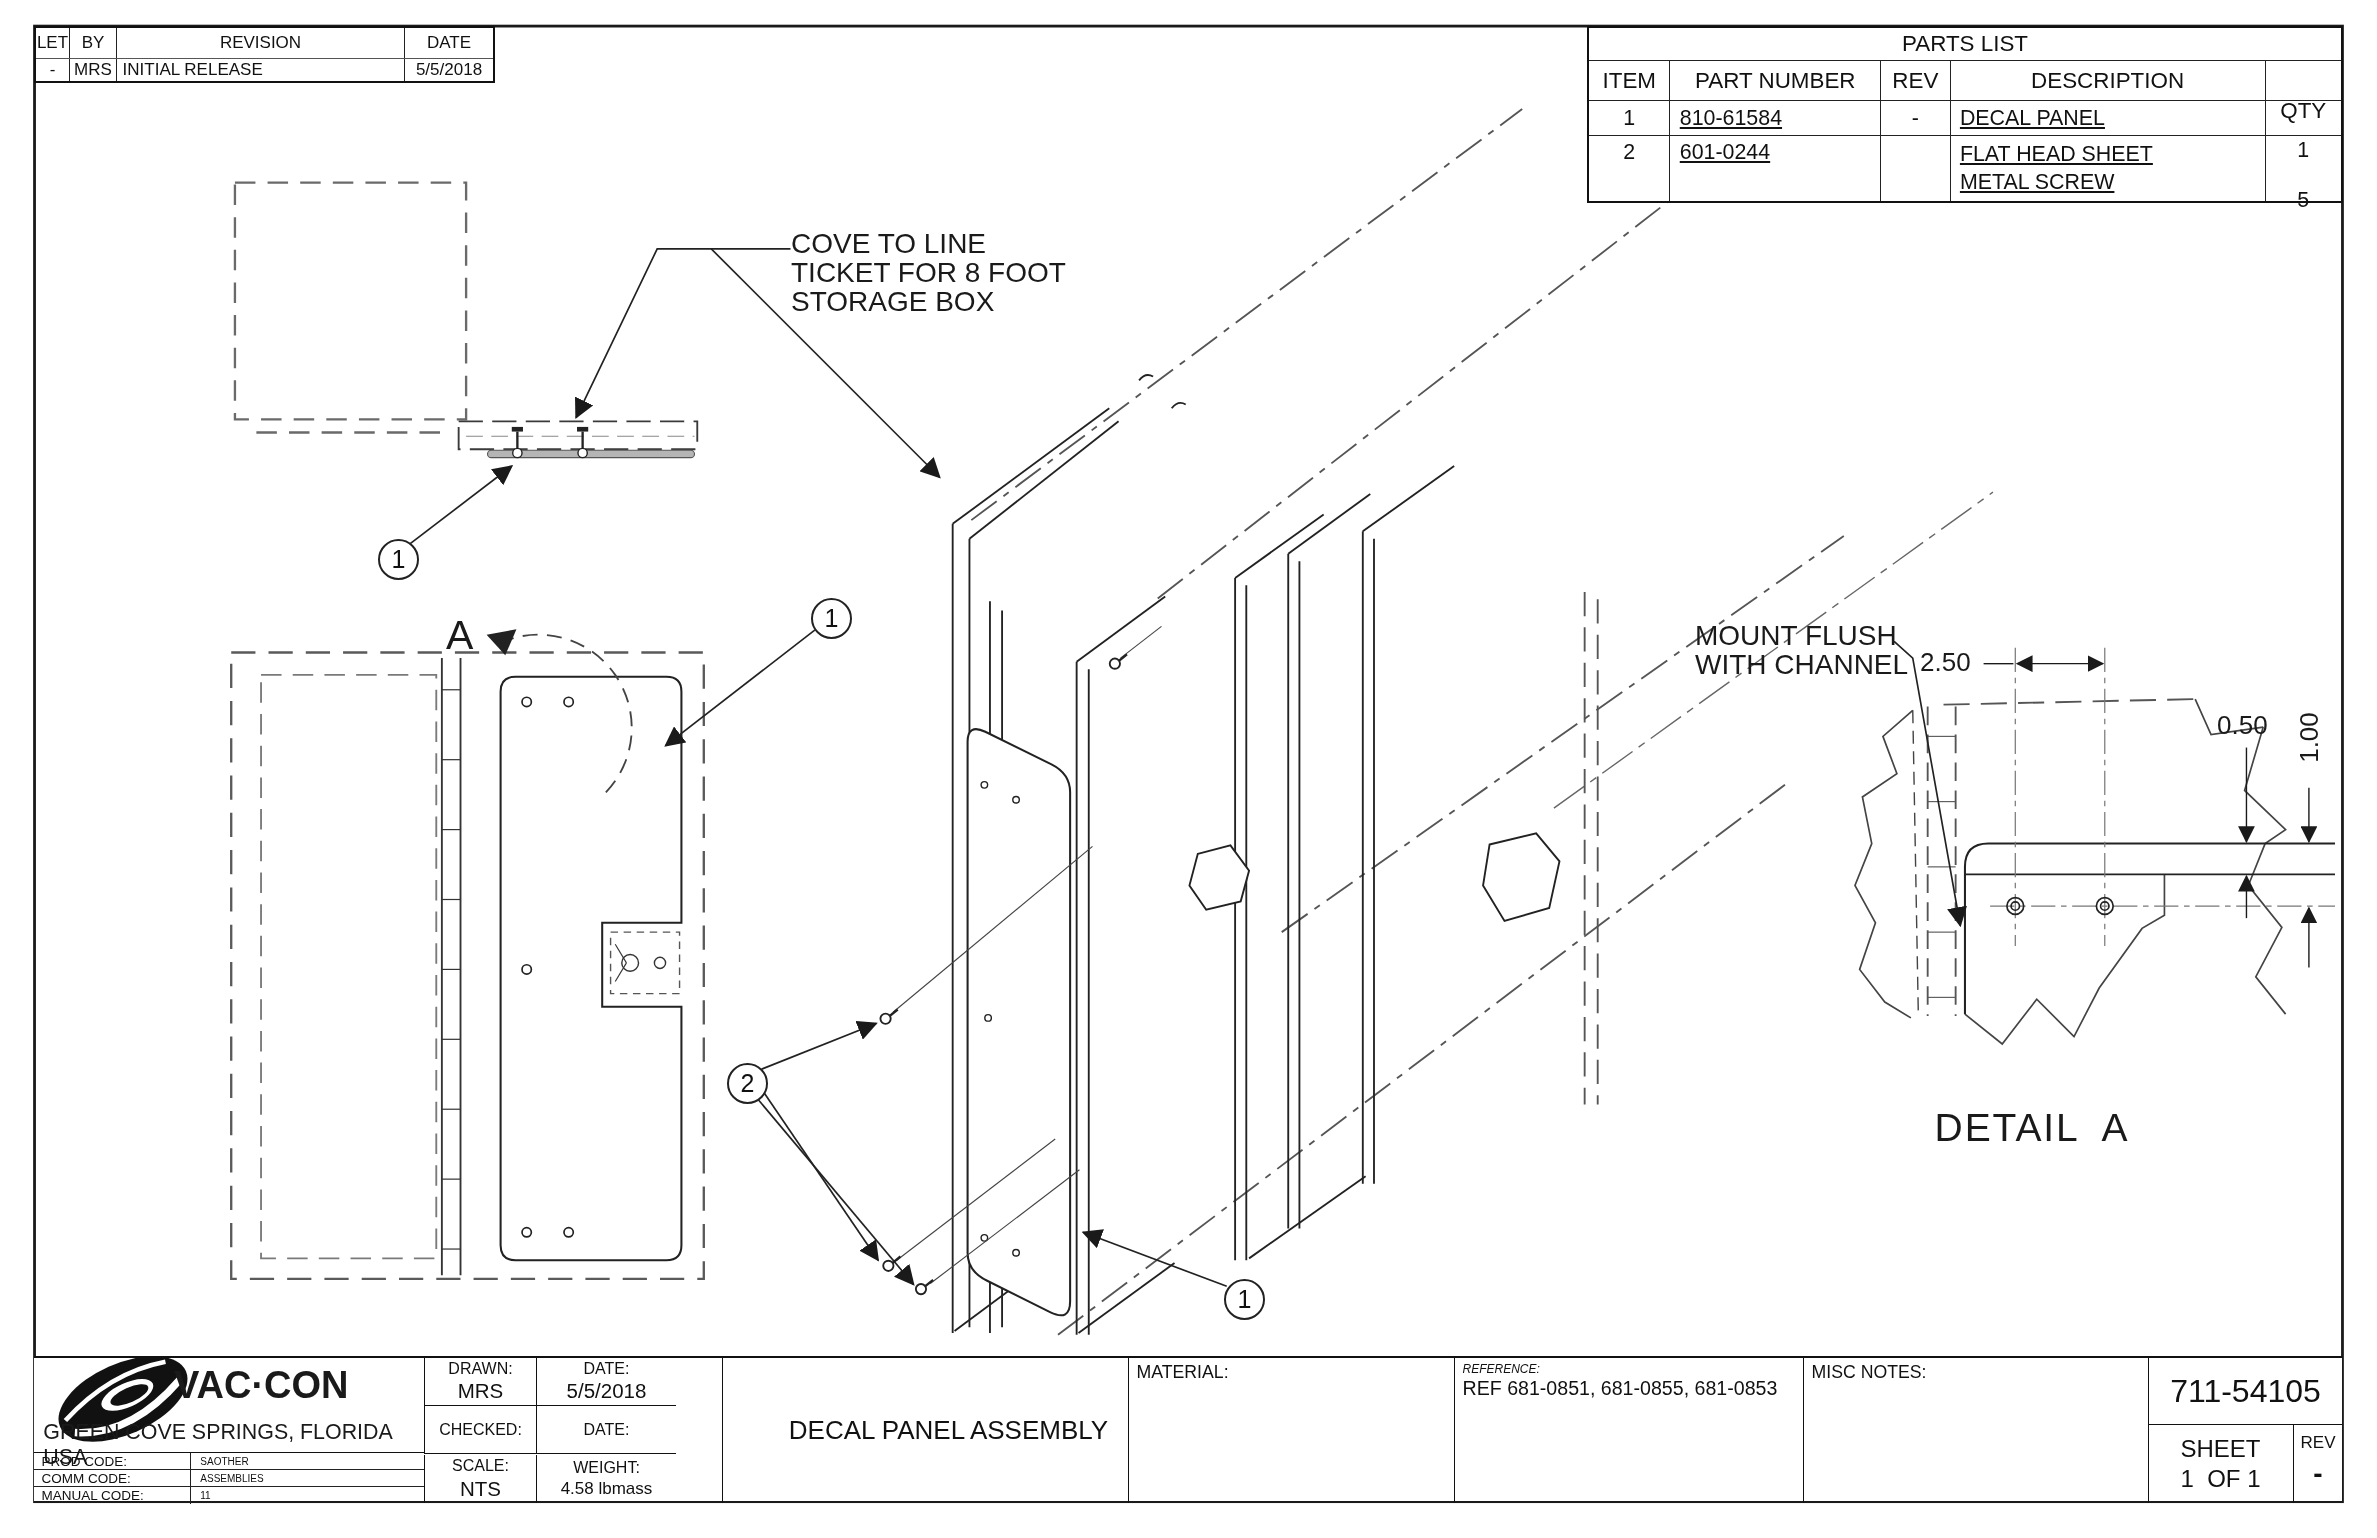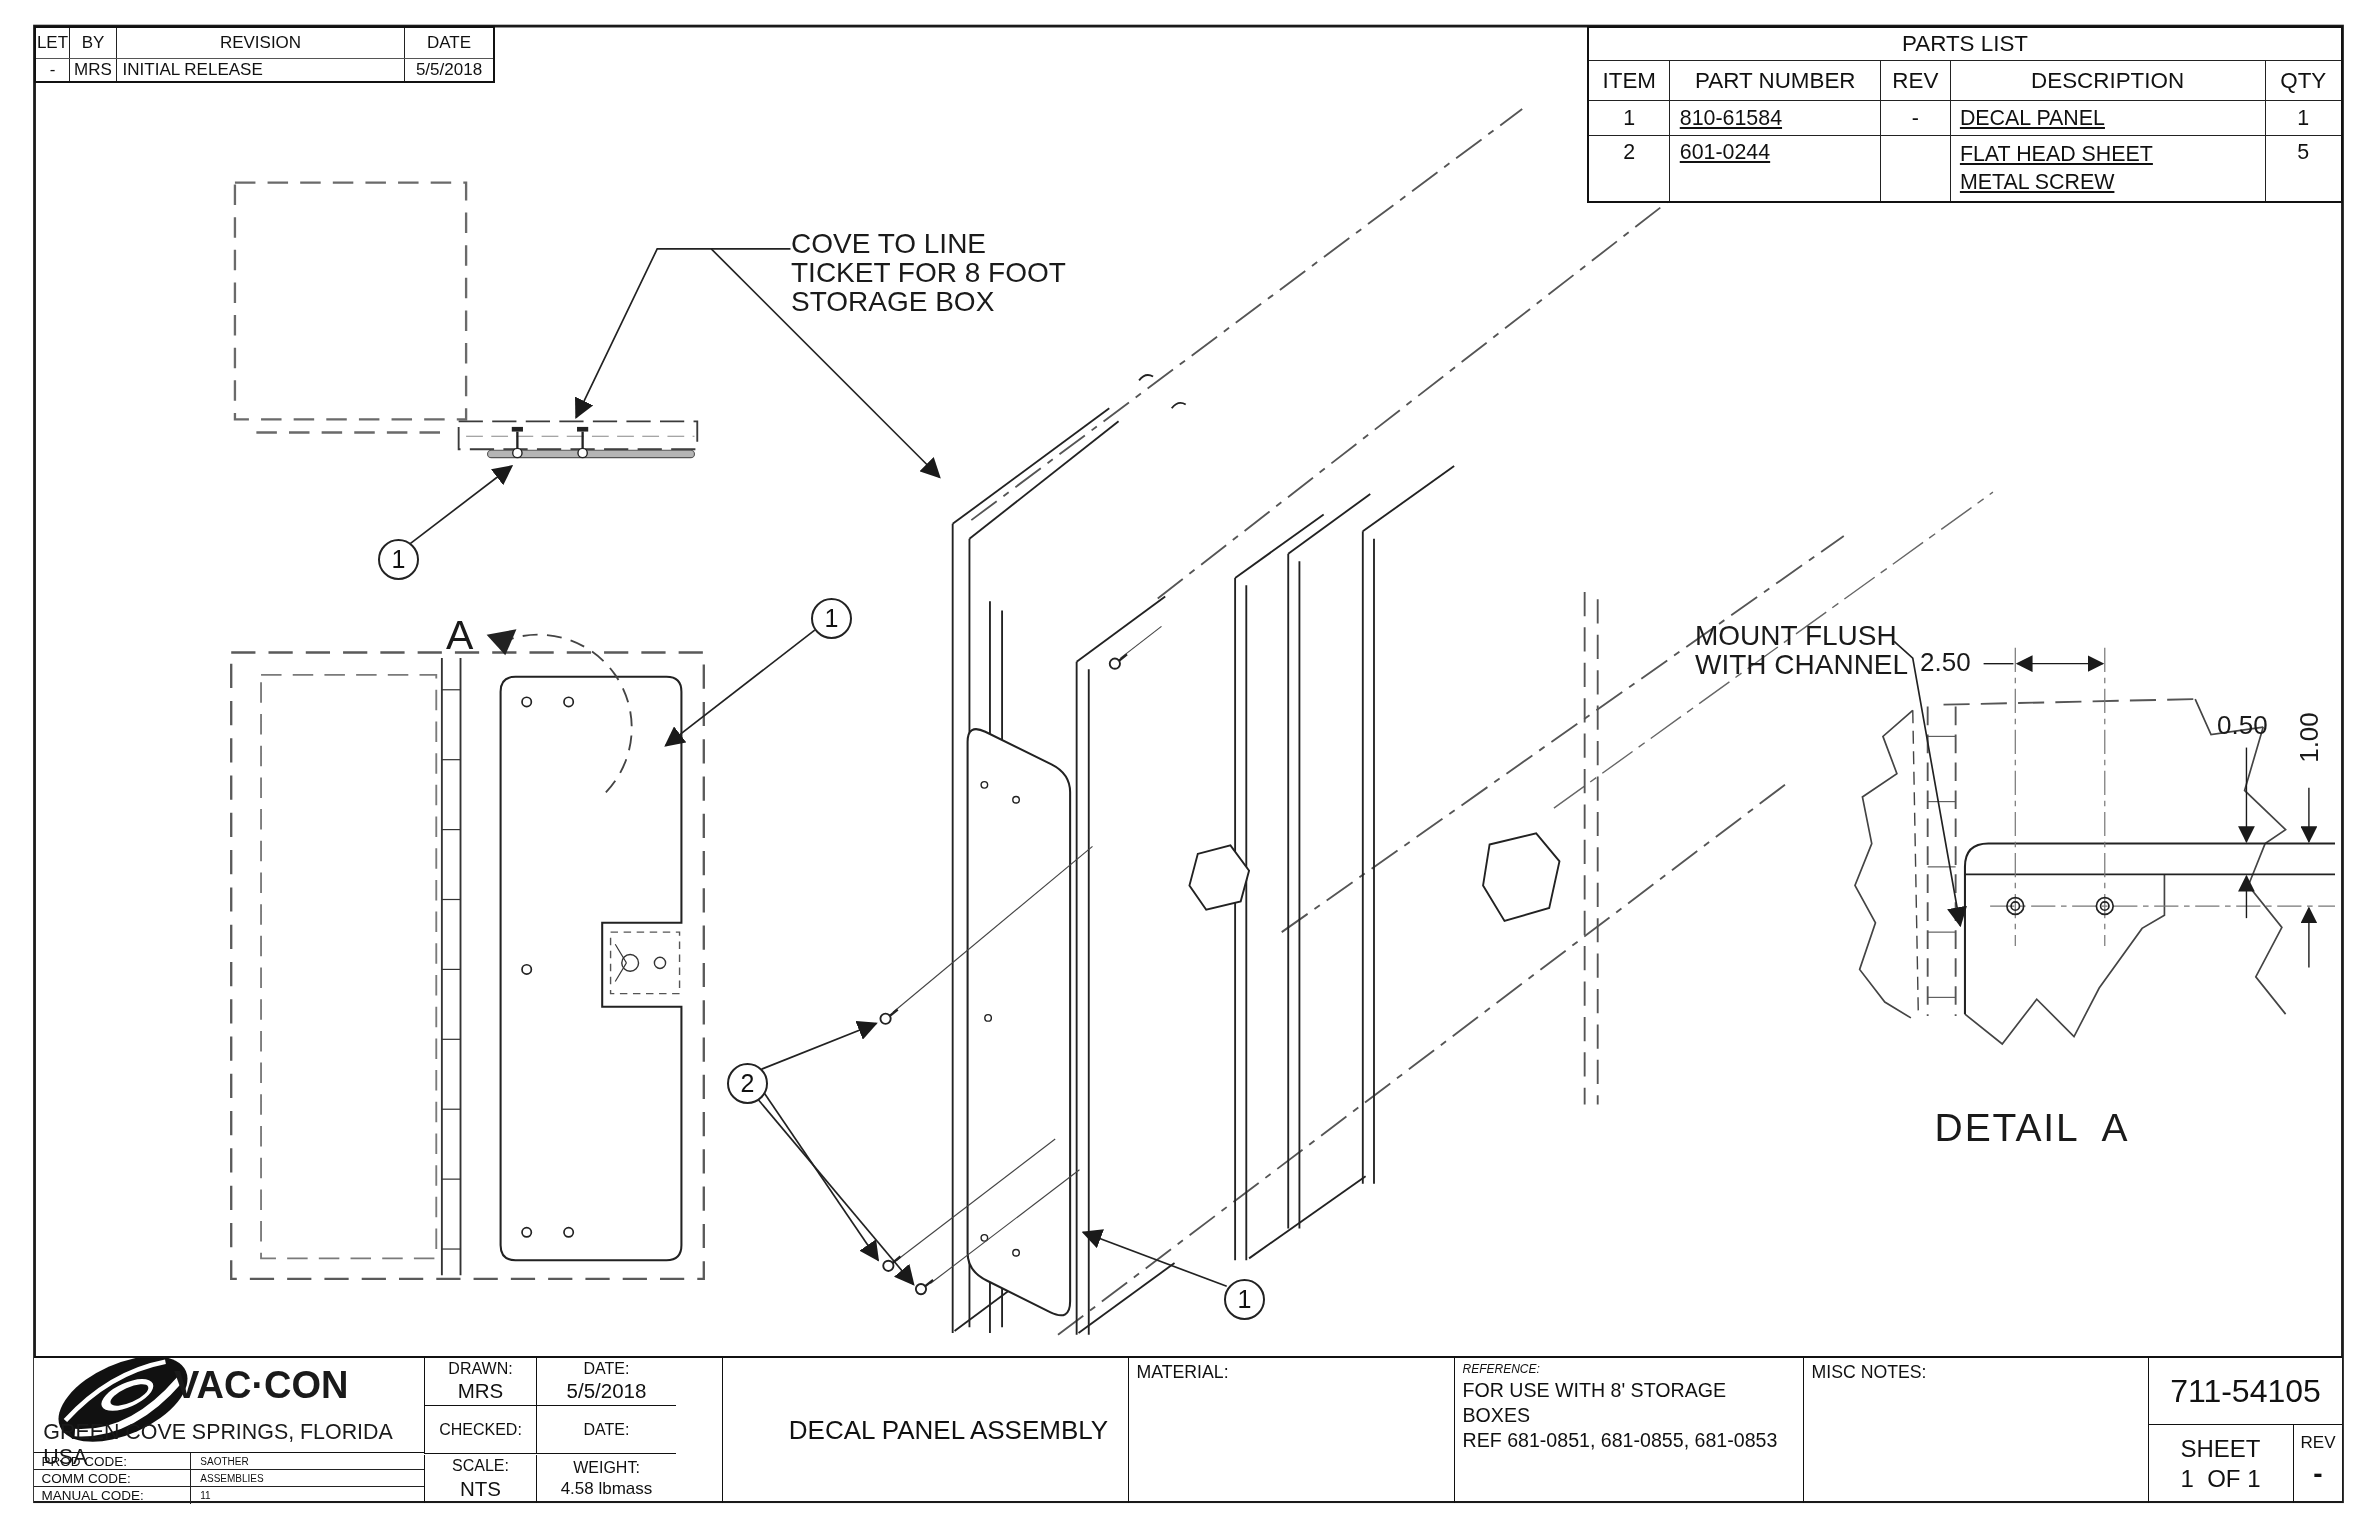--- a/index.html
+++ b/index.html
@@ -18,21 +18,21 @@
   .rtable .hdr{border-bottom:1.9px solid #555;}
   .rtable .h{height:30px;} .rtable .d{height:22.4px;}
   .w-let{width:34px}.w-by{width:47px}.w-rev{width:288px}.w-date{width:88px}
   .rtable .left{justify-content:flex-start;padding-left:5.6px;}
   
   .ptable{position:absolute;left:1587px;top:26px;width:756px;border:2.2px solid #111;box-sizing:border-box;background:#fff;font-size:21.4px;}
   .ptitle{height:32px;border-bottom:1.9px solid #222;display:flex;align-items:center;justify-content:center;font-size:22.4px;}
   .prow{display:flex;border-bottom:1.9px solid #222;}
   .prow:last-child{border-bottom:none;}
   .pc{border-right:1.9px solid #222;box-sizing:border-box;display:flex;align-items:center;justify-content:center;padding:1.9px 0;}
-  .pc:last-child{border-right:none;}
+  .pc:last-child{border-right:none;margin-top:48px;}
   .pc.left{justify-content:flex-start;padding-left:9.3px;align-items:flex-start;flex-direction:column;text-decoration:underline;}
   .pw-item{width:82px}.pw-part{width:212px}.pw-rev{width:70px}.pw-desc{width:317px}.pw-qty{width:76px}
   .phead{height:39px;font-size:22.4px;}
   .pr1{height:34px;} .pr2{height:65px;}
   
   .tblock{position:absolute;left:34px;top:1356px;width:2308px;height:145px;border-top:2.2px solid #111;box-sizing:border-box;background:#fff;}
   .tb{position:absolute;box-sizing:border-box;border-left:1.9px solid #111;}
   .lbl{font-size:16px;}
   .val{font-size:20.5px;}
   .cell-stack{display:flex;flex-direction:column;align-items:center;justify-content:center;gap:1.9px;}
@@ -345,21 +345,20 @@
 
     <div class="tb" style="left:641px;top:0;width:452px;height:145px;display:flex;align-items:center;justify-content:center;margin-left:47px;">
       <div style="font-size:26px;">DECAL PANEL ASSEMBLY</div>
     </div>
 
     <div class="tb" style="left:1094px;top:0;width:326px;height:145px;padding:3.7px 7.5px;">
       <div class="lbl" style="font-size:17.7px;">MATERIAL:</div>
     </div>
     <div class="tb" style="left:1420px;top:0;width:350px;height:145px;padding:3.7px 7.5px;">
       <div class="lbl" style="font-size:12px;font-style:italic;">REFERENCE:</div>
-      <div style="font-size:19.6px;line-height:25px;margin-top:1.9px;">FOR USE WITH 8' STORAGE BOXES</div>
       <div style="font-size:19.6px;line-height:25px;">REF 681-0851, 681-0855, 681-0853</div>
     </div>
     <div class="tb" style="left:1769px;top:0;width:345px;height:145px;padding:3.7px 7.5px;">
       <div class="lbl" style="font-size:17.7px;">MISC NOTES:</div>
     </div>
 
     <div class="tb" style="left:2114px;top:0;width:194px;height:67px;border-bottom:1.9px solid #111;display:flex;align-items:center;justify-content:center;">
       <div style="font-size:32px;">711-54105</div>
     </div>
     <div class="tb cell-stack" style="left:2114px;top:67px;width:144px;height:78px;">

